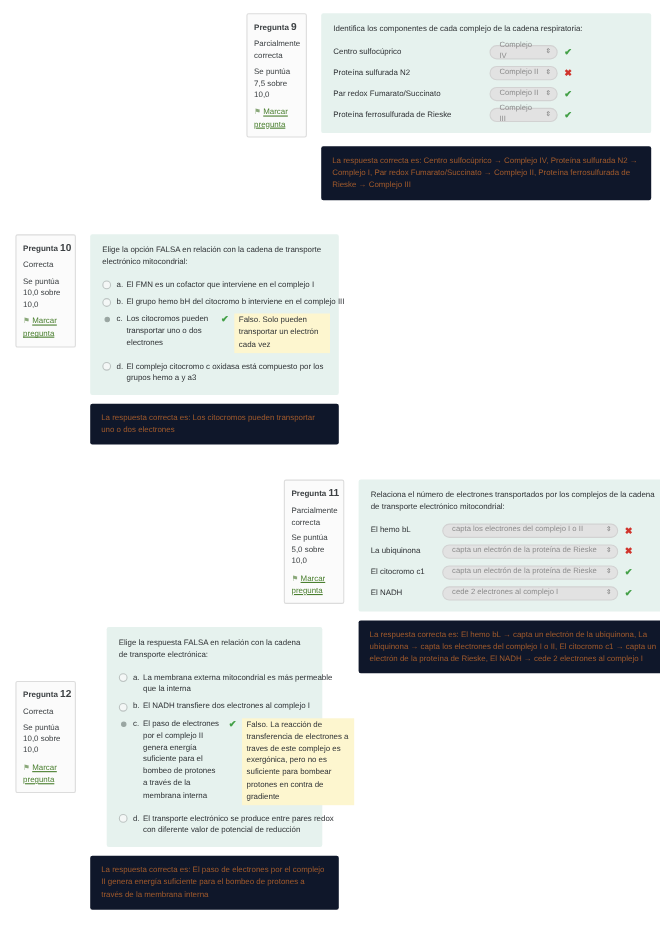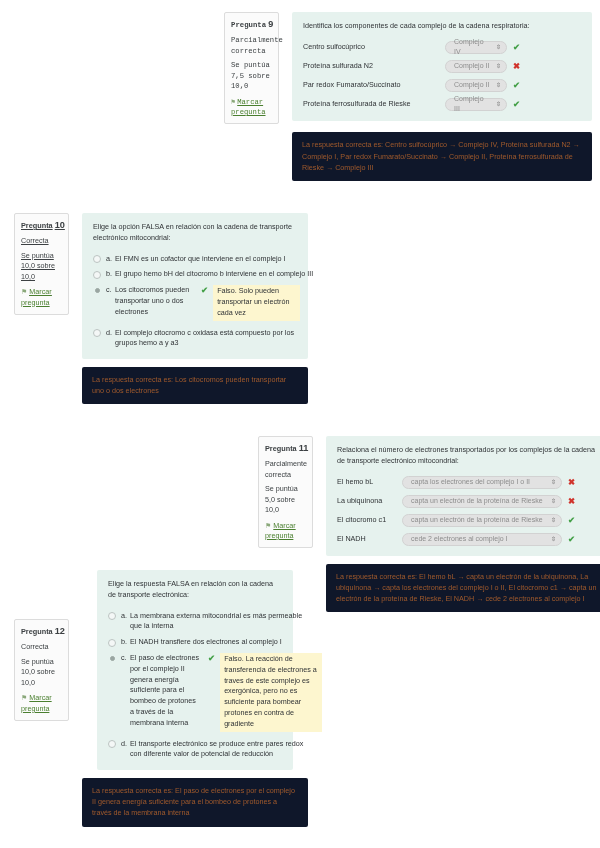--- a/index.html
+++ b/index.html
@@ -87,21 +87,21 @@
     box-sizing:border-box;
     padding:7px 10px 8px 10px;
     line-height:1.55;
   }
 </style>
 </head>
 <body>
 
 <div class="qblock" style="left:224px;top:12px;width:368px;">
   <div style="display:flex;align-items:flex-start;">
-    <div class="qinfo" style="width:55px;font-family:Liberation Mono, monospace;">
+    <div class="qinfo" style="width:55px;">
       <div class="qnum"><span>Pregunta</span><b>9</b></div>
       <div class="qstate">Parcialmente correcta</div>
       <div class="qgrade">Se puntúa 7,5 sobre 10,0</div>
       <div class="qflag"><span class="flag-ico">⚑</span><a href="#">Marcar pregunta</a></div>
     </div>
     <div class="qcontent" style="width:300px;margin-left:13px;">
       <div class="qtext">Identifica los componentes de cada complejo de la cadena respiratoria:</div>
       <div class="mrow" style="margin-top:9px;">
         <div class="mlabel" style="width:135px;">Centro sulfocúprico</div>
         <div class="msel" style="width:62px;">
@@ -134,21 +134,21 @@
           </div>
         <div class="mark ok">✔</div>
       </div>
     </div>
   </div>
   <div class="ansbox" style="margin-left:68px;width:300px;margin-top:8px;">La respuesta correcta es: Centro sulfocúprico → Complejo IV, Proteína sulfurada N2 → Complejo I, Par redox Fumarato/Succinato → Complejo II, Proteína ferrosulfurada de Rieske → Complejo III</div>
 </div>
 
 <div class="qblock" style="left:14px;top:213px;width:320px;">
   <div style="display:flex;align-items:flex-start;">
-    <div class="qinfo" style="width:55px;text-decoration:underline;">
+    <div class="qinfo" style="width:55px;">
       <div class="qnum"><span>Pregunta</span><b>10</b></div>
       <div class="qstate">Correcta</div>
       <div class="qgrade">Se puntúa 10,0 sobre 10,0</div>
       <div class="qflag"><span class="flag-ico">⚑</span><a href="#">Marcar pregunta</a></div>
     </div>
     <div class="qcontent" style="width:226px;margin-left:13px;">
       <div class="qtext" style="margin-bottom:10px;">Elige la opción FALSA en relación con la cadena de transporte electrónico mitocondrial:</div>
       <div class="mcrow">
         <div class="radio"></div>
         <div class="letter">a.</div>

